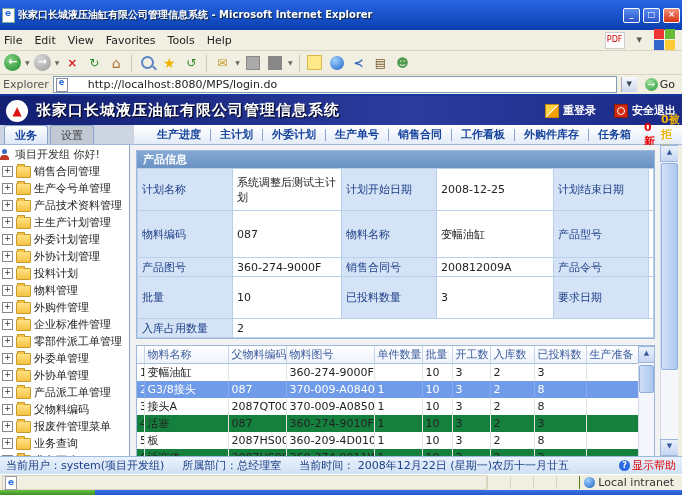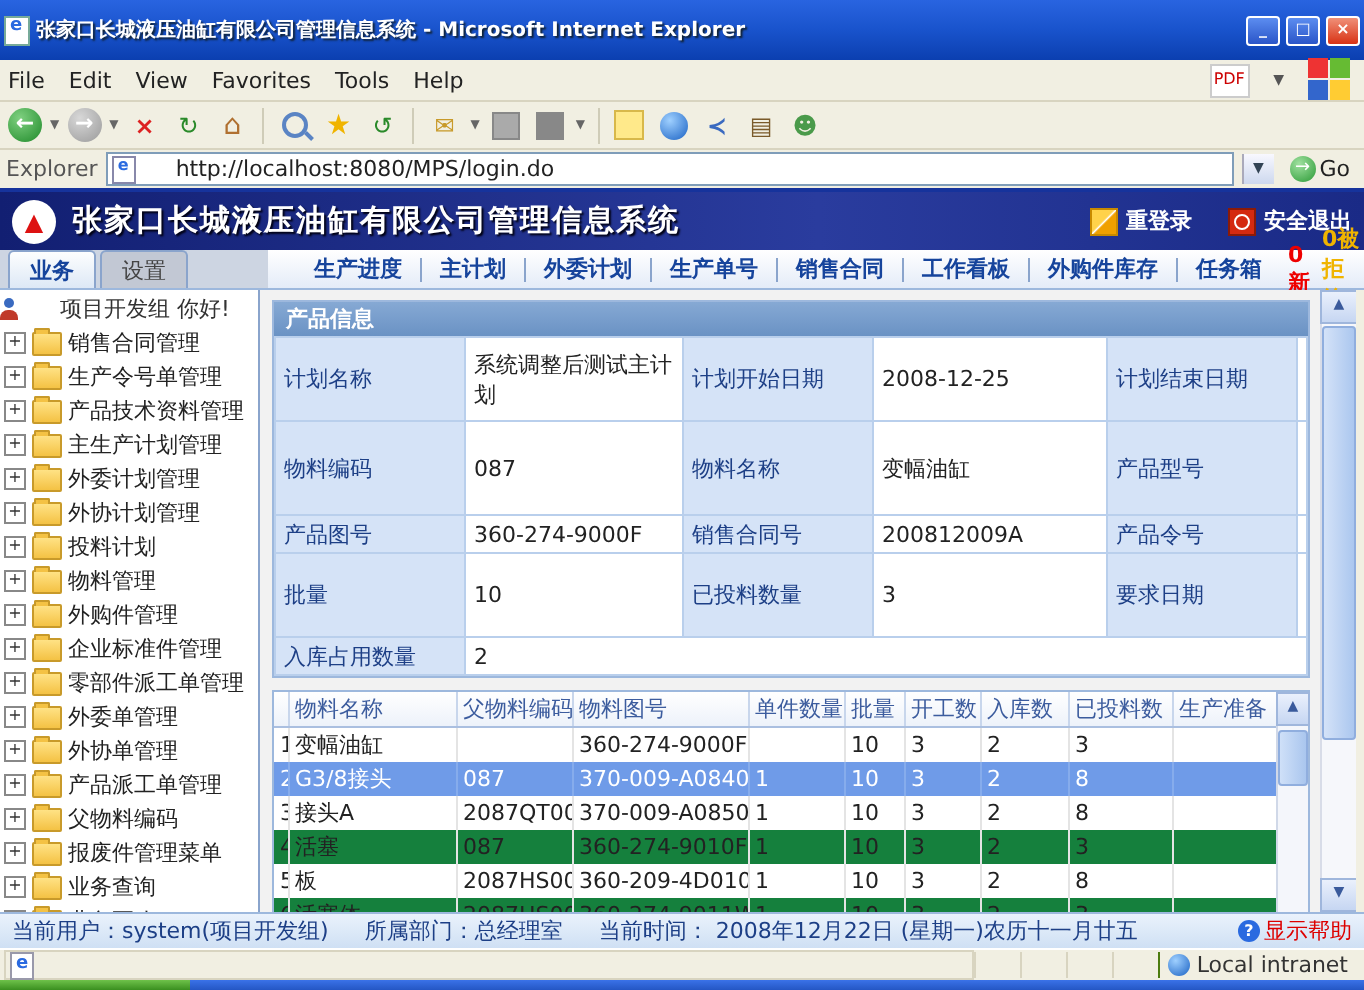--- a/index.html
+++ b/index.html
@@ -64,21 +64,21 @@
   .tab.inactive{background:#c2c8d4;color:#444;font-weight:normal;}
   .navitems{flex:1;display:flex;align-items:center;height:19px;padding-left:14px;}
   .nav-item{color:#16449c;font-weight:bold;padding:0 9px;border-right:1px solid #8aa4cc;line-height:12px;cursor:pointer;white-space:nowrap;}
   .nav-item.last{border-right:none;}
   .badge-new{color:#e00;font-weight:bold;margin-left:4px;}
   .badge-rej{color:#f0b400;font-weight:bold;margin-left:6px;}
 
   
   .main{flex:1;display:flex;overflow:hidden;}
   .sidebar{width:129px;background:#fff;border-right:1px solid #8aa4cc;overflow:hidden;padding-top:1px;}
-  .greet{display:flex;align-items:center;gap:20px;padding:1px 0;color:#333;}
+  .greet{display:flex;align-items:center;gap:5px;padding:1px 0;color:#333;}
   .usericon{width:10px;height:11px;position:relative;display:inline-block;}
   .usericon::before{content:"";position:absolute;width:5px;height:5px;border-radius:50%;background:#3a6ac0;left:2px;top:0;}
   .usericon::after{content:"";position:absolute;width:9px;height:5px;border-radius:4px 4px 0 0;background:#c03a2a;left:0;bottom:0;}
   .titem{display:flex;align-items:center;gap:3px;padding:1px 0 1px 2px;white-space:nowrap;cursor:pointer;color:#222;}
   .expand{width:9px;height:9px;border:1px solid #888;background:#fff;font-size:8px;line-height:7px;text-align:center;color:#333;flex:none;}
   .folder{width:13px;height:10px;background:linear-gradient(#ffe285,#f4c244);border:1px solid #c89a2a;border-radius:1px;position:relative;flex:none;}
   .folder::before{content:"";position:absolute;top:-3px;left:0;width:6px;height:2px;background:#f4c244;border:1px solid #c89a2a;border-bottom:none;border-radius:1px 1px 0 0;}
 
   .content{flex:1;background:#f2f2f2;padding:5px 5px 0 6px;overflow:hidden;}
   .panel{border:1px solid #9db8dd;background:#fff;margin-bottom:6px;}

